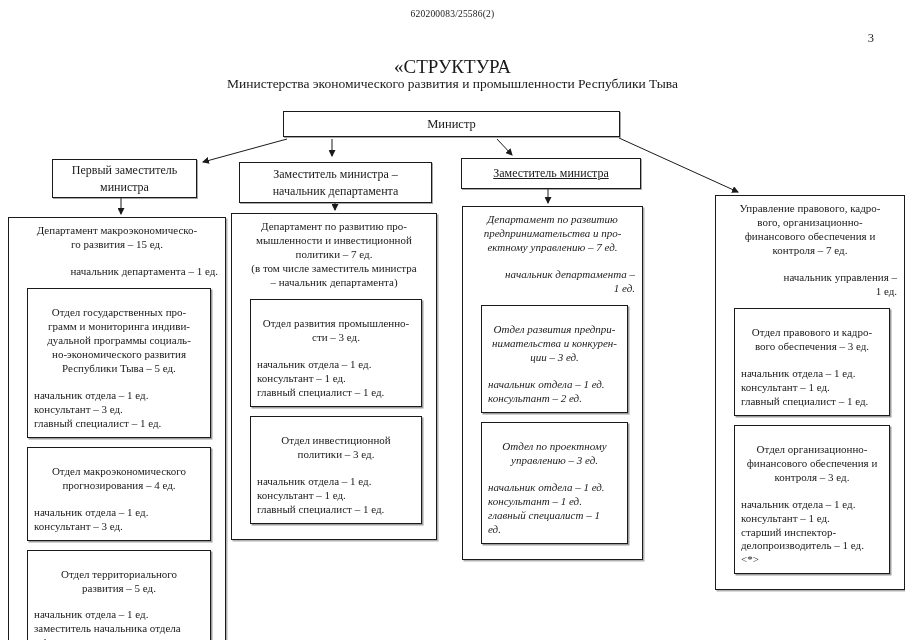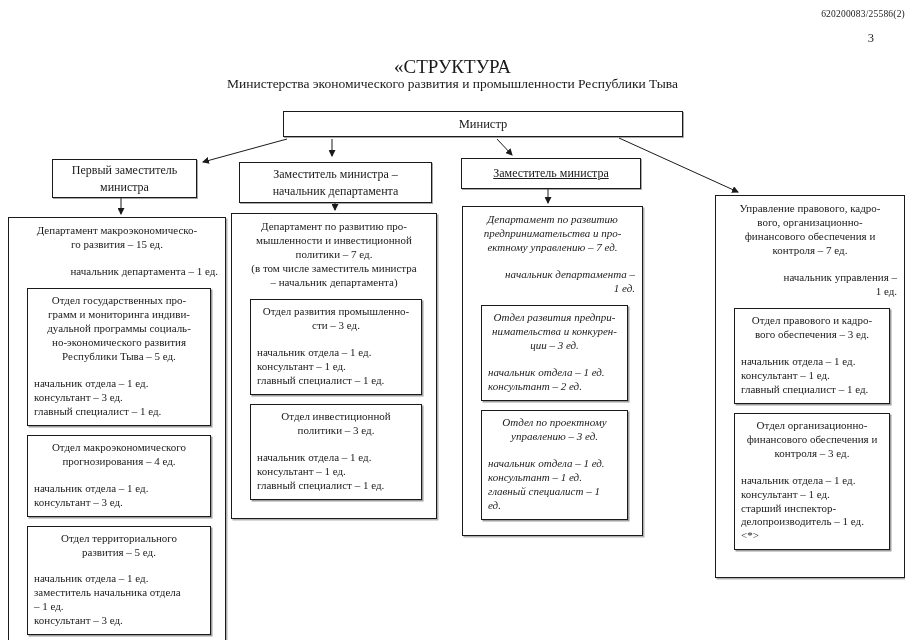--- a/index.html
+++ b/index.html
@@ -7,41 +7,41 @@
   body { font-family: "Liberation Serif", "DejaVu Serif", serif; color: #1a1a1a; }
   .sheet {
     position: relative;
     width: 905px; height: 640px;
     background: #ffffff;
     overflow: hidden;
   }
   .connectors { position: absolute; left: 0; top: 0; width: 905px; height: 640px; }
   .docnum {
     position: absolute; top: 9px; left: 0; width: 100%;
-    text-align: right; font-size: 9.5px; letter-spacing: 0.2px;
+    text-align: center; font-size: 9.5px; letter-spacing: 0.2px;
   }
   .pagenum { position: absolute; top: 31px; right: 31px; font-size: 12.5px; }
   .title1 {
     position: absolute; top: 56px; left: 0; width: 100%;
     text-align: center; font-size: 19px;
   }
   .title2 {
     position: absolute; top: 76px; left: 0; width: 100%;
     text-align: center; font-size: 13.5px;
   }
   .box {
     position: absolute;
     border: 1px solid #1a1a1a;
     background: #fff;
     white-space: pre-line;
     text-align: center;
     display: flex; align-items: center; justify-content: center;
     box-shadow: 1px 1px 0 rgba(60,60,60,.45);
   }
-  .minister { left: 283px; top: 111px; width: 400px; height: 26px; font-size: 12.5px; }
+  .minister { left: 283px; top: 111px; width: 337px; height: 26px; font-size: 12.5px; }
   .dep { font-size: 12px; line-height: 1.35; padding: 2px 4px; }
   .dep1 { left: 52px;  top: 159px; width: 145px; height: 39px; }
   .dep2 { left: 239px; top: 162px; width: 193px; height: 41px; }
   .dep3 { left: 461px; top: 158px; width: 180px; height: 31px; text-decoration: underline; }
   .col {
     position: absolute;
     border: 1px solid #1a1a1a;
     background: #fff;
     font-size: 11px; line-height: 1.27;
     padding: 6px 7px 6px 7px;
@@ -51,21 +51,21 @@
   .col2 { left: 231px; top: 213px; width: 206px; min-height: 306px; }
   .col3 { left: 462px; top: 206px; width: 181px; min-height: 326px; font-style: italic; }
   .col4 { left: 687px; top: 195px; width: 190px; min-height: 383px; margin-left: 28px; }
   .col-title { text-align: center; white-space: pre-line; }
   .col-staff { margin-top: 13px; text-align: right; white-space: pre-line; }
   .col-staff:empty { display: none; margin: 0; }
   .section {
     border: 1px solid #1a1a1a;
     background: #fff;
     margin: 9px 7px 9px 11px;
-    padding: 5px 6px 6px;
+    padding: 17px 6px 6px;
     box-shadow: 1.5px 1.5px 0 rgba(60,60,60,.5);
   }
   .sec-title { text-align: center; white-space: pre-line; margin-bottom: 13px; }
   .sec-staff { text-align: left; white-space: pre-line; }
 </style>
 </head>
 <body>
 
 <div class="sheet">
 

